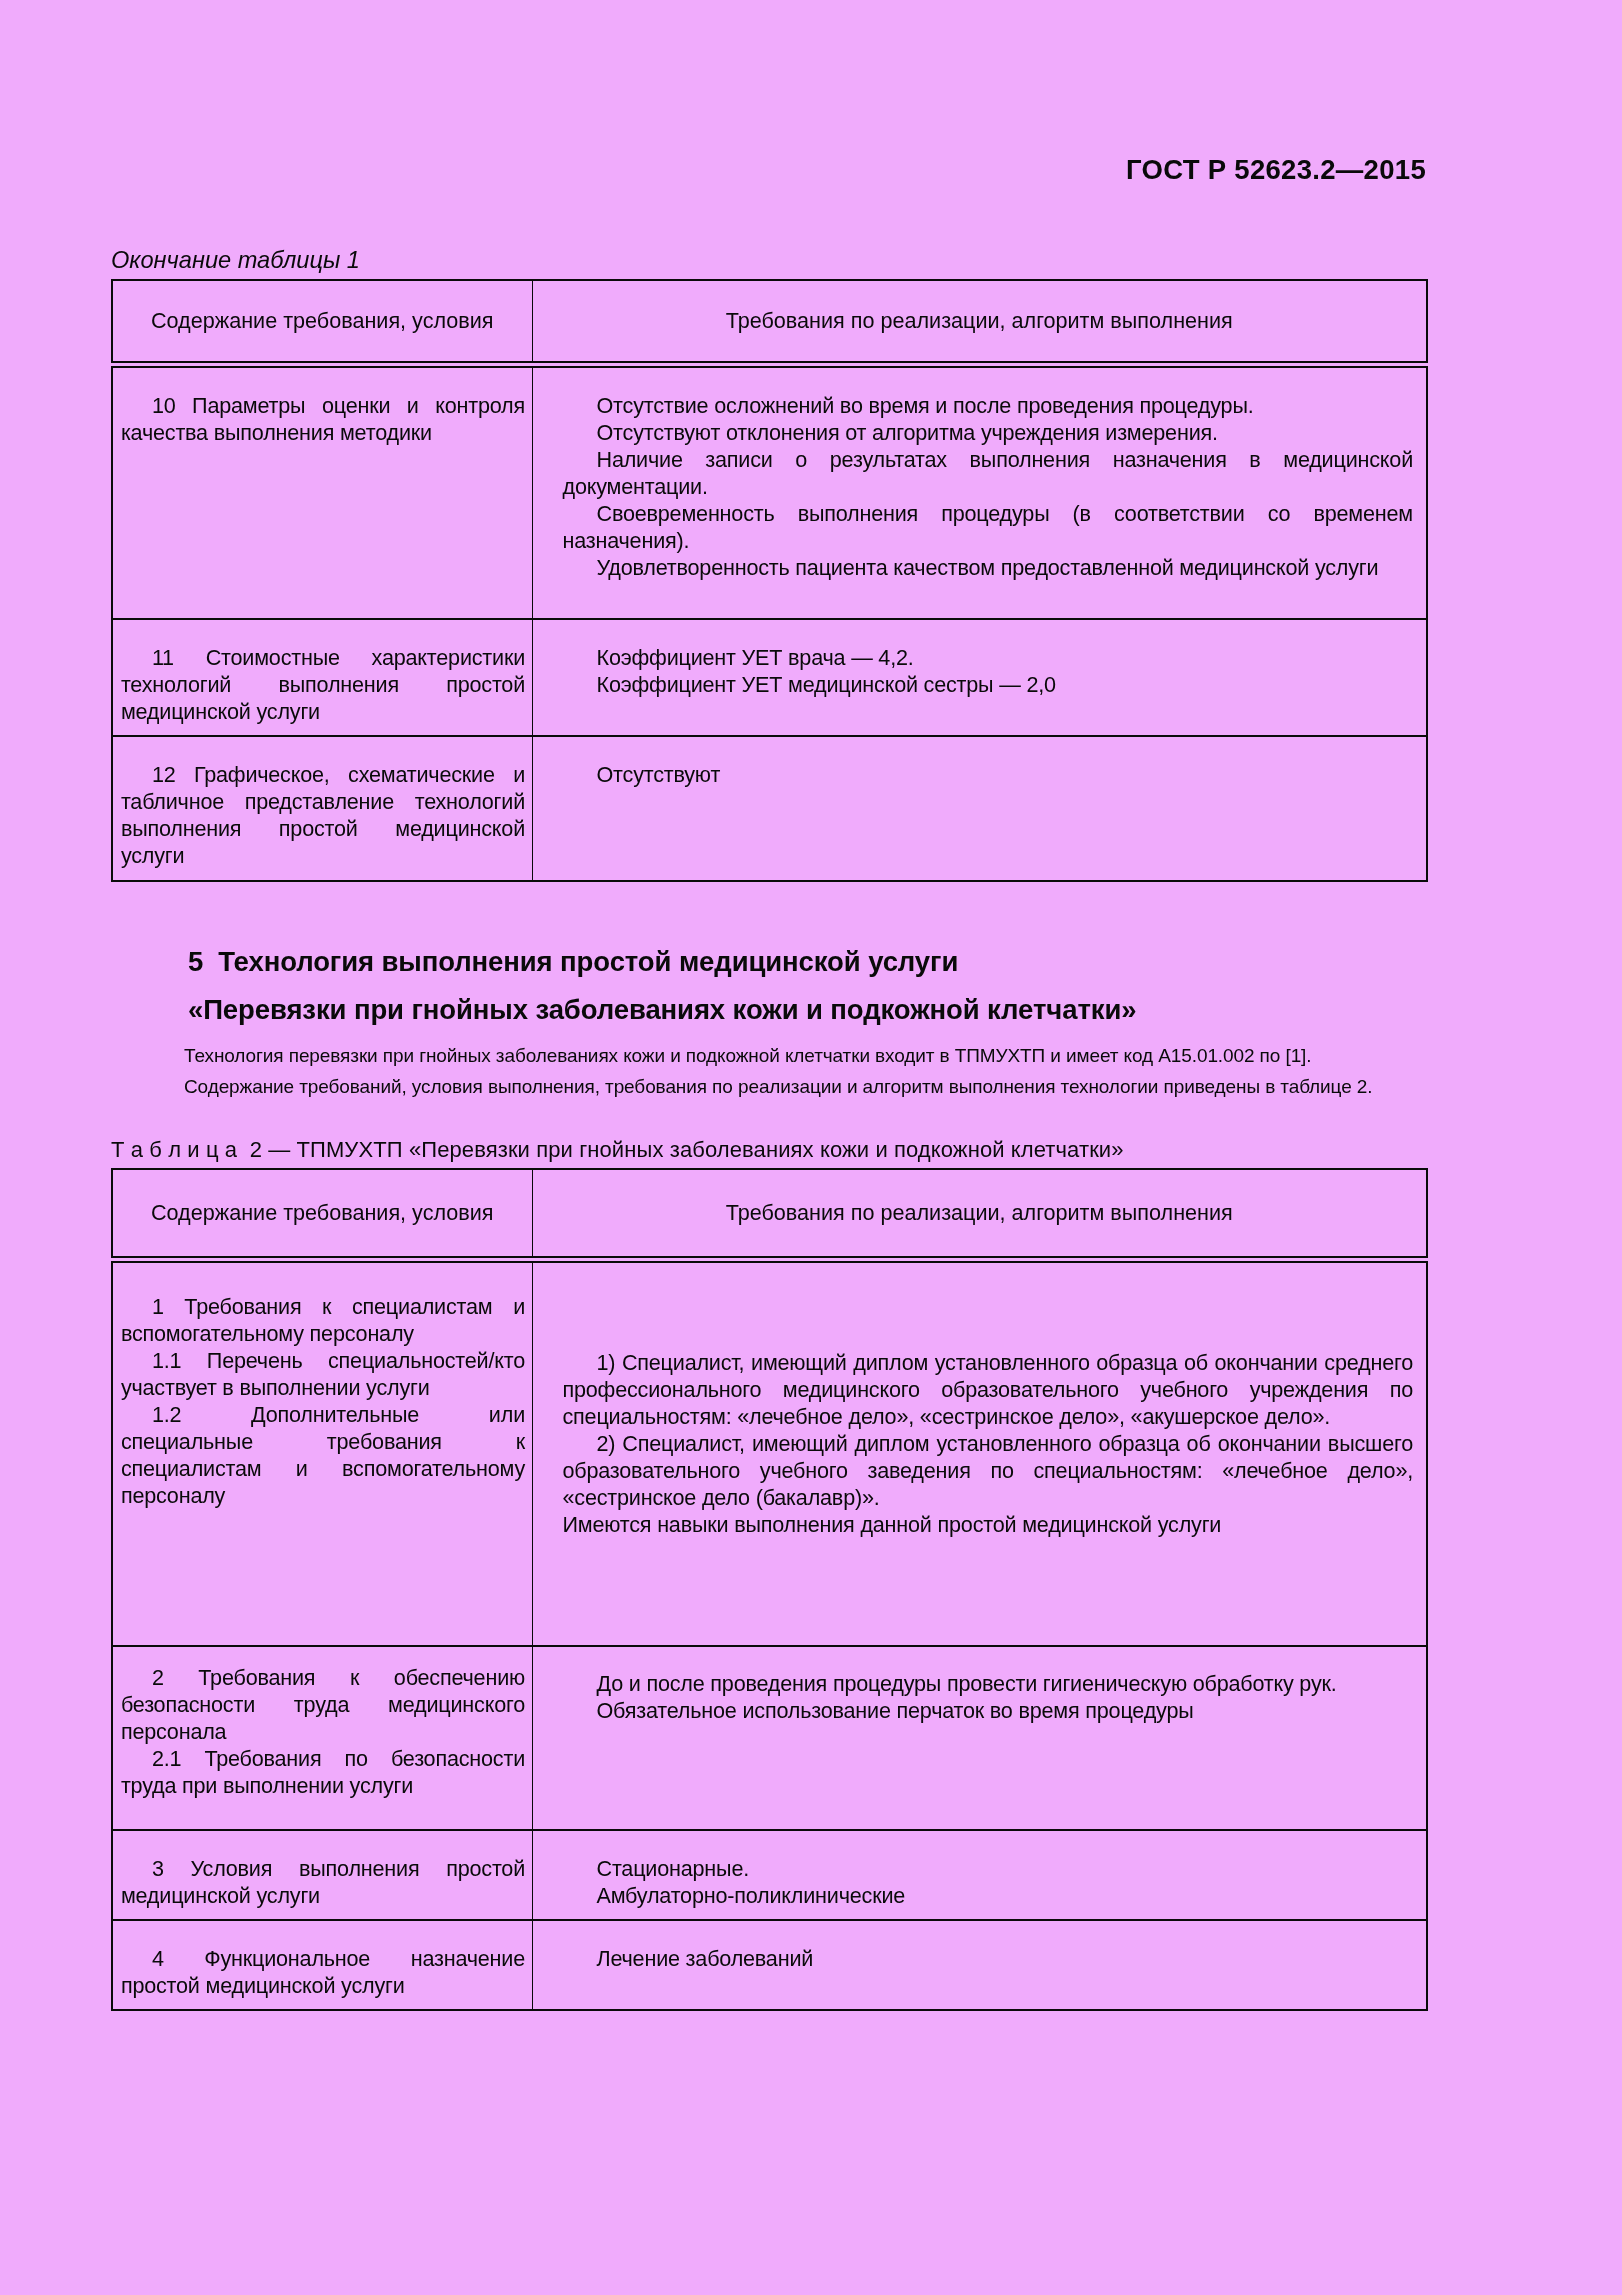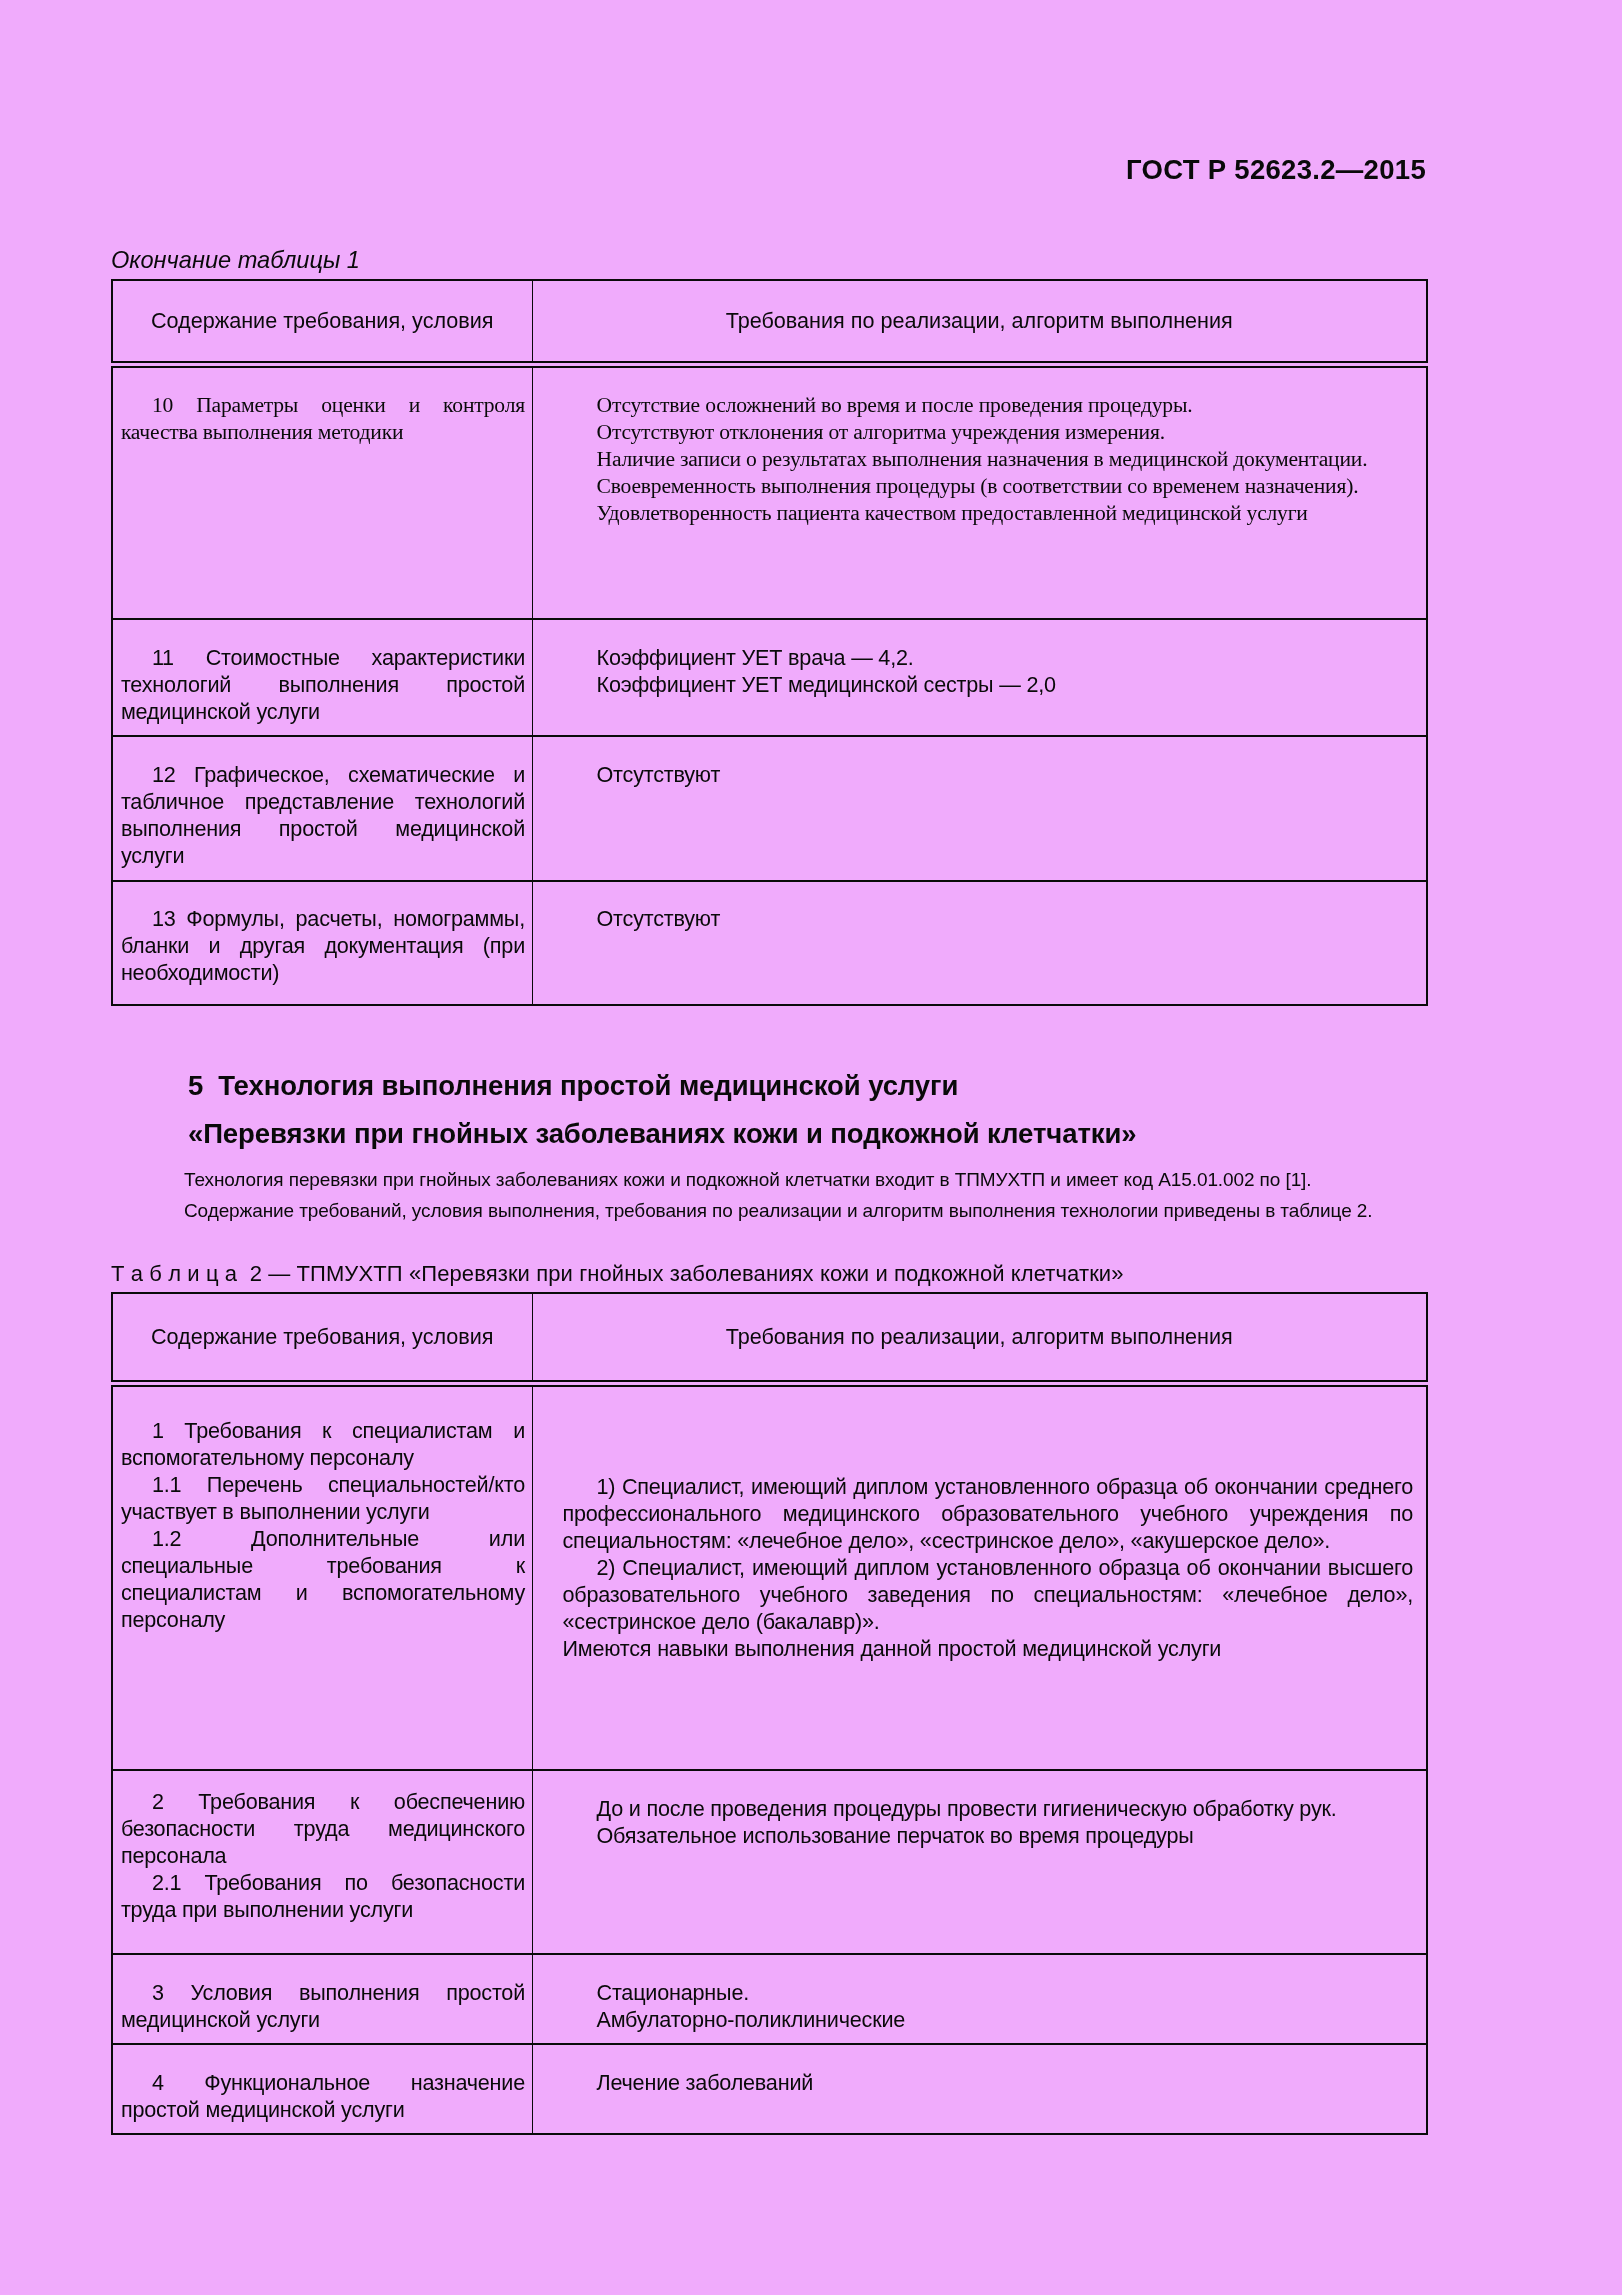--- a/index.html
+++ b/index.html
@@ -63,21 +63,21 @@
   td.cell-left  { padding: 23.6px 6.5px 10.5px 7.9px; text-align: justify; }
   td.cell-right { padding: 23.6px 13px 10.5px 30px; text-align: justify; }
   table.gost p { margin: 0; }
   td.cell-left  p { text-indent: 31px; }
   td.cell-right p { text-indent: 34px; }
   td.cell-right p.noindent { text-indent: 0; }
   p.gap-top { margin-top: 27.5px; }
 
   
   .t1-head th { height: 62px; }
-  .t1-r0 td { height: 216px; font-family: Liberation Serif, serif; }
+  .t1-r0 td { height: 216px; }
   .t1-r1 td { height: 68px; }
   .t1-r2 td { height: 93px; }
   .t1-r3 td { height: 88px; }
 
   .t2-head th { height: 68px; }
   .t2-r0 td { height: 285px; }
   .t2-r1 td { height: 148px; }
   .t2-r2 td { height: 50px; }
   .t2-r3 td { height: 50px; }
 
@@ -155,28 +155,20 @@
           </td>
         </tr>
         <tr class="t1-r2">
           <td class="cell-left">
             <p>12 Графическое, схематические и табличное представление технологий выполнения простой медицинской услуги</p>
           </td>
           <td class="cell-right">
             <p>Отсутствуют</p>
           </td>
         </tr>
-        <tr class="t1-r3">
-          <td class="cell-left">
-            <p>13 Формулы, расчеты, номограммы, бланки и другая документация (при необходимости)</p>
-          </td>
-          <td class="cell-right">
-            <p>Отсутствуют</p>
-          </td>
-        </tr>
       </tbody>
     </table>
 
     <div class="section-heading">
       <div>5&nbsp;&nbsp;Технология выполнения простой медицинской услуги</div>
       <div>«Перевязки при гнойных заболеваниях кожи и подкожной клетчатки»</div>
     </div>
 
     <div class="body-block">
       <p class="body-p">Технология перевязки при гнойных заболеваниях кожи и подкожной клетчатки входит в ТПМУХТП и имеет код А15.01.002 по [1].</p>

